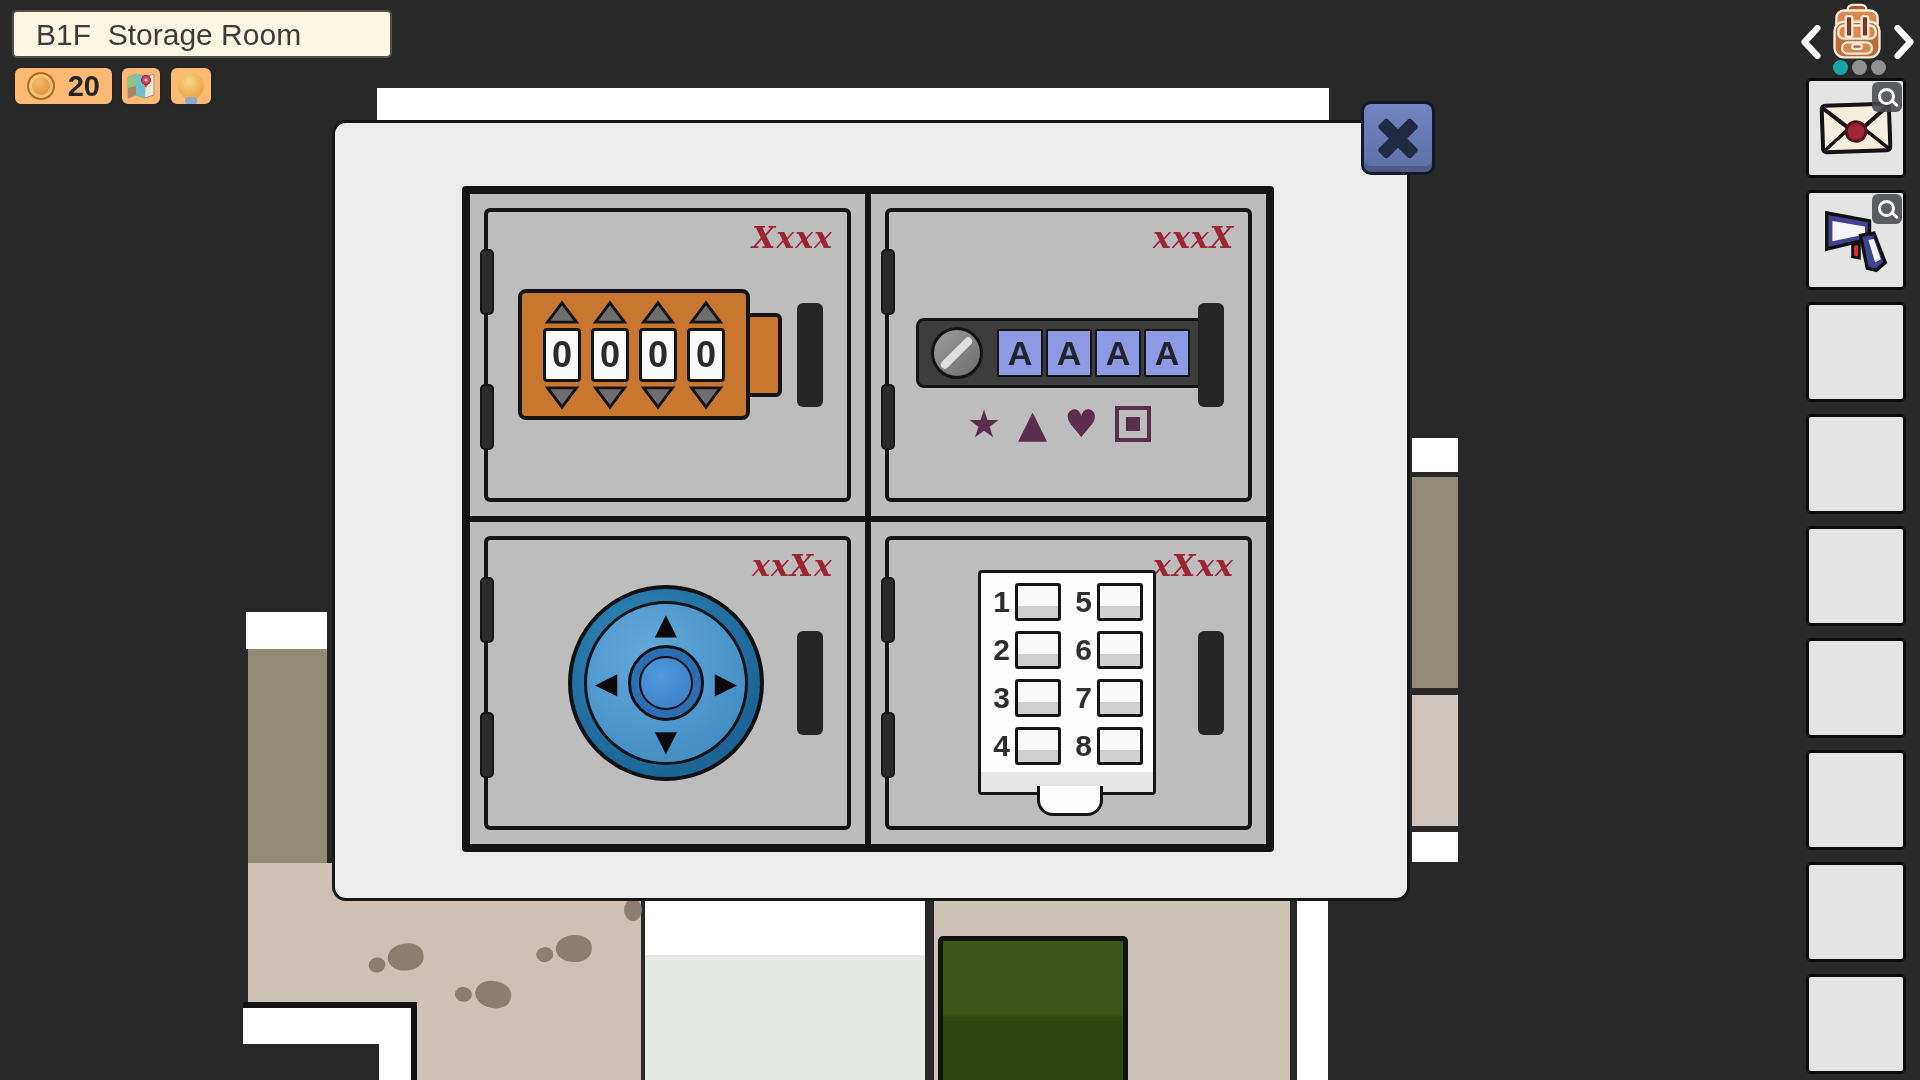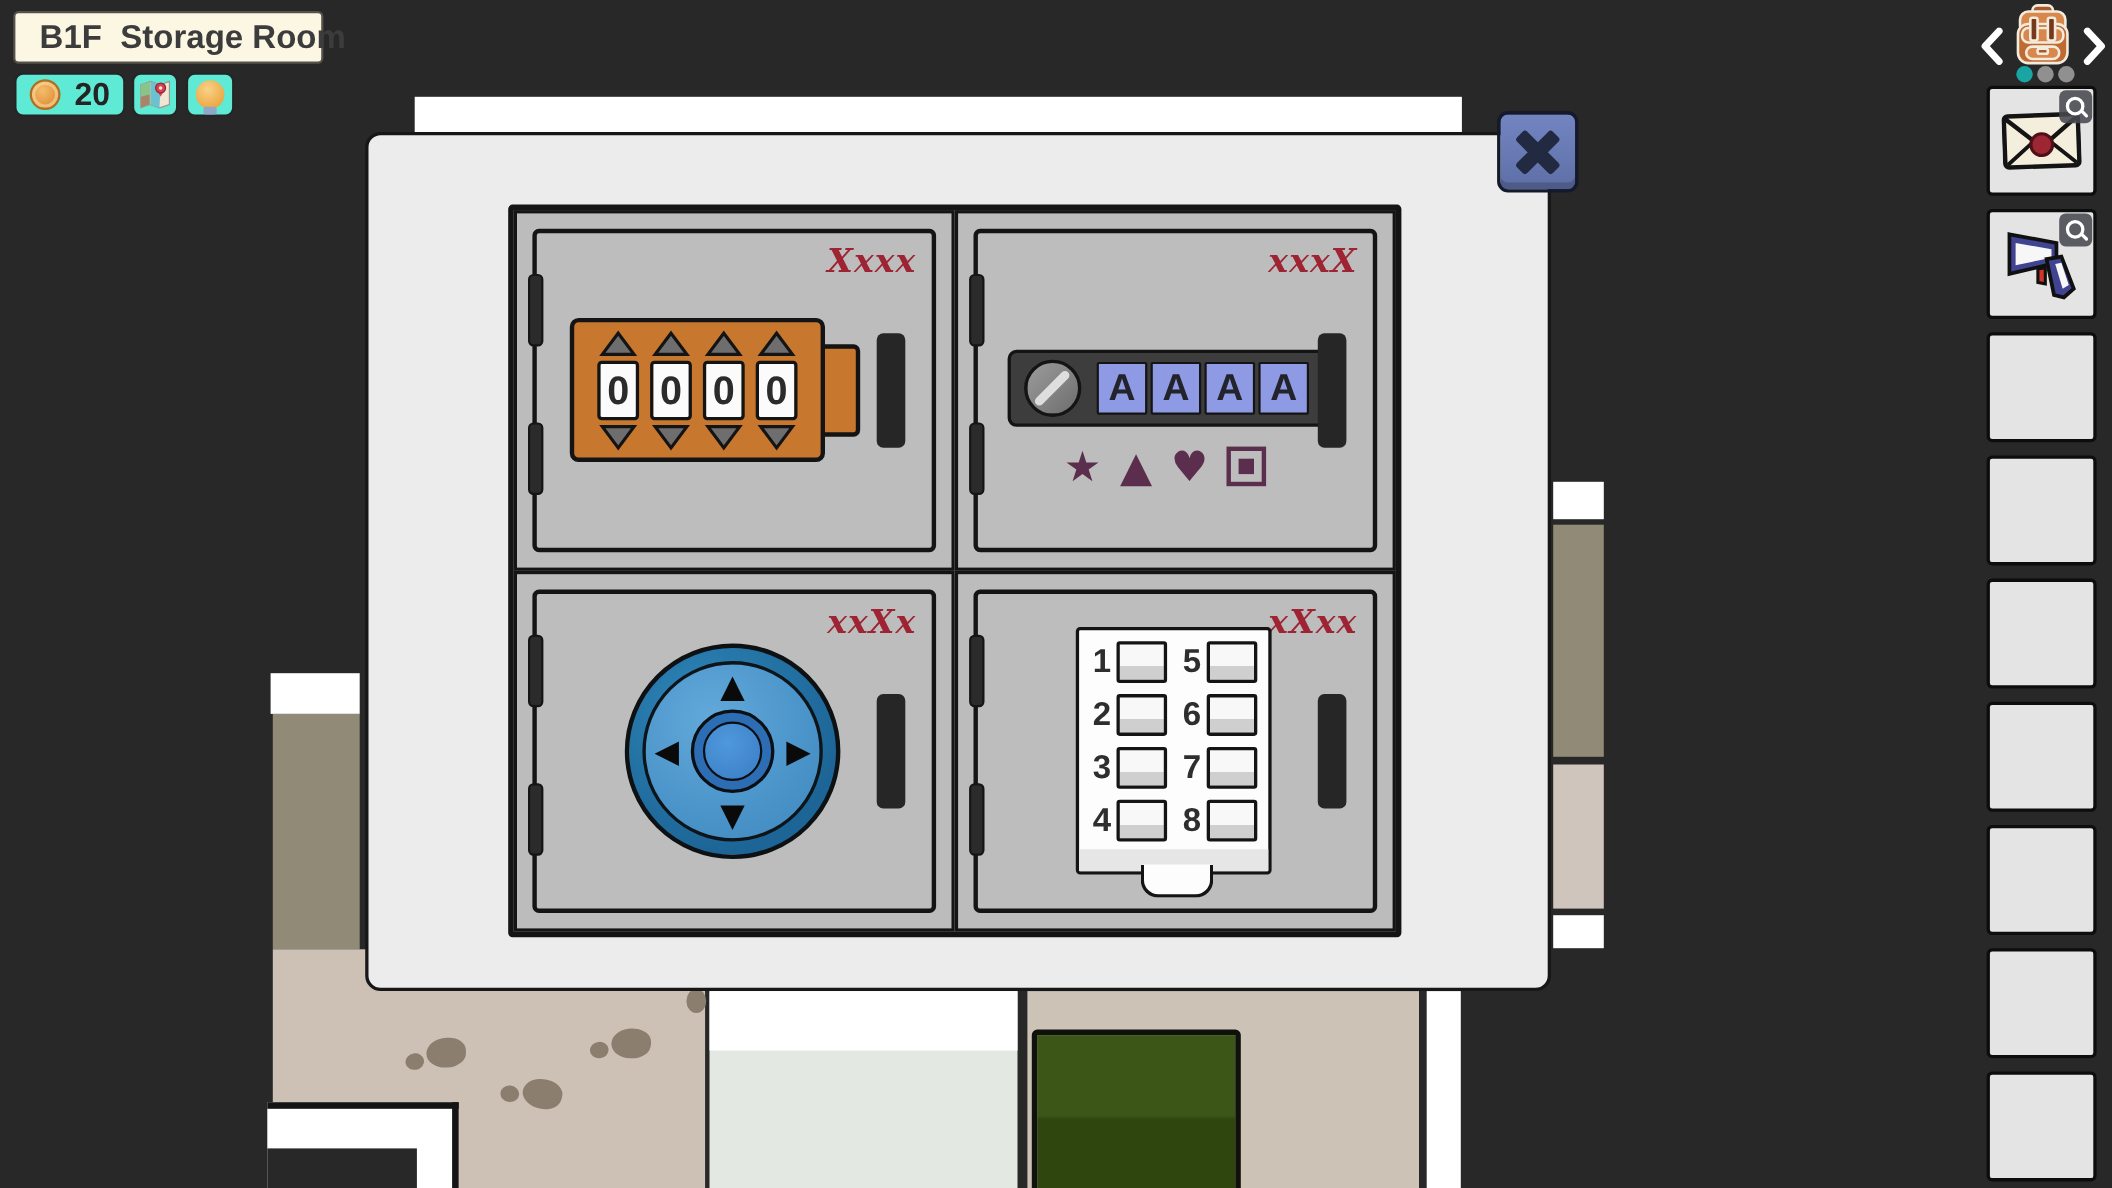--- a/index.html
+++ b/index.html
@@ -26,24 +26,24 @@
   .r-beige{left:1412px;top:695px;width:46px;height:131px;background:#d0c5bd;}
   .r-white-2{left:1412px;top:832px;width:46px;height:30px;background:#ffffff;}
 
   .fp{position:absolute;width:58px;height:30px;}
   .fp .heel{position:absolute;left:0;top:9px;width:17px;height:15px;border-radius:50%;background:#8c7e6e;}
   .fp .sole{position:absolute;left:20px;top:0;width:36px;height:27px;border-radius:55% 45% 50% 50%;
             background:#8c7e6e;transform:rotate(8deg);}
   .fp-small{position:absolute;width:18px;height:22px;border-radius:50%;background:#8c7e6e;}
 
   
-  .location-box{left:12px;top:10px;width:282px;height:48px;background:#fcf7e3;border:2px solid #55524a;
-                border-radius:5px;color:#3c3c3c;font-size:30px;font-weight:bold;line-height:46px;
+  .location-box{left:12px;top:10px;width:380px;height:48px;background:#fcf7e3;border:2px solid #55524a;
+                border-radius:5px;color:#3c3c3c;font-size:30px;font-weight:normal;line-height:46px;
                 padding-left:22px;box-sizing:border-box;white-space:pre;}
-  .chip{background:#5eead4;border:2px solid #252525;border-radius:8px;height:40px;box-sizing:border-box;
+  .chip{background:#fdba74;border:2px solid #252525;border-radius:8px;height:40px;box-sizing:border-box;
         display:flex;align-items:center;justify-content:center;}
   .chip-coin{left:13px;top:66px;width:101px;justify-content:flex-start;padding:0 12px;gap:10px;}
   .coin{width:28px;height:28px;border-radius:50%;background:radial-gradient(circle at 40% 35%,#f4bd6b,#e0903a 72%);
         border:2px solid #b06f22;box-sizing:border-box;box-shadow:inset 0 0 0 3px rgba(255,225,170,.55);}
   .coin-count{font-size:29px;font-weight:bold;color:#242424;margin-left:auto;}
   .chip-map{left:120px;top:66px;width:42px;}
   .chip-bulb{left:169px;top:66px;width:44px;}
   .bulb{position:relative;width:26px;height:26px;border-radius:50%;
         background:radial-gradient(circle at 42% 32%,#f8d289,#eca741 75%);}
   .bulb:after{content:"";position:absolute;left:7px;bottom:-5px;width:12px;height:7px;background:#8fa8c8;border-radius:2px;}

